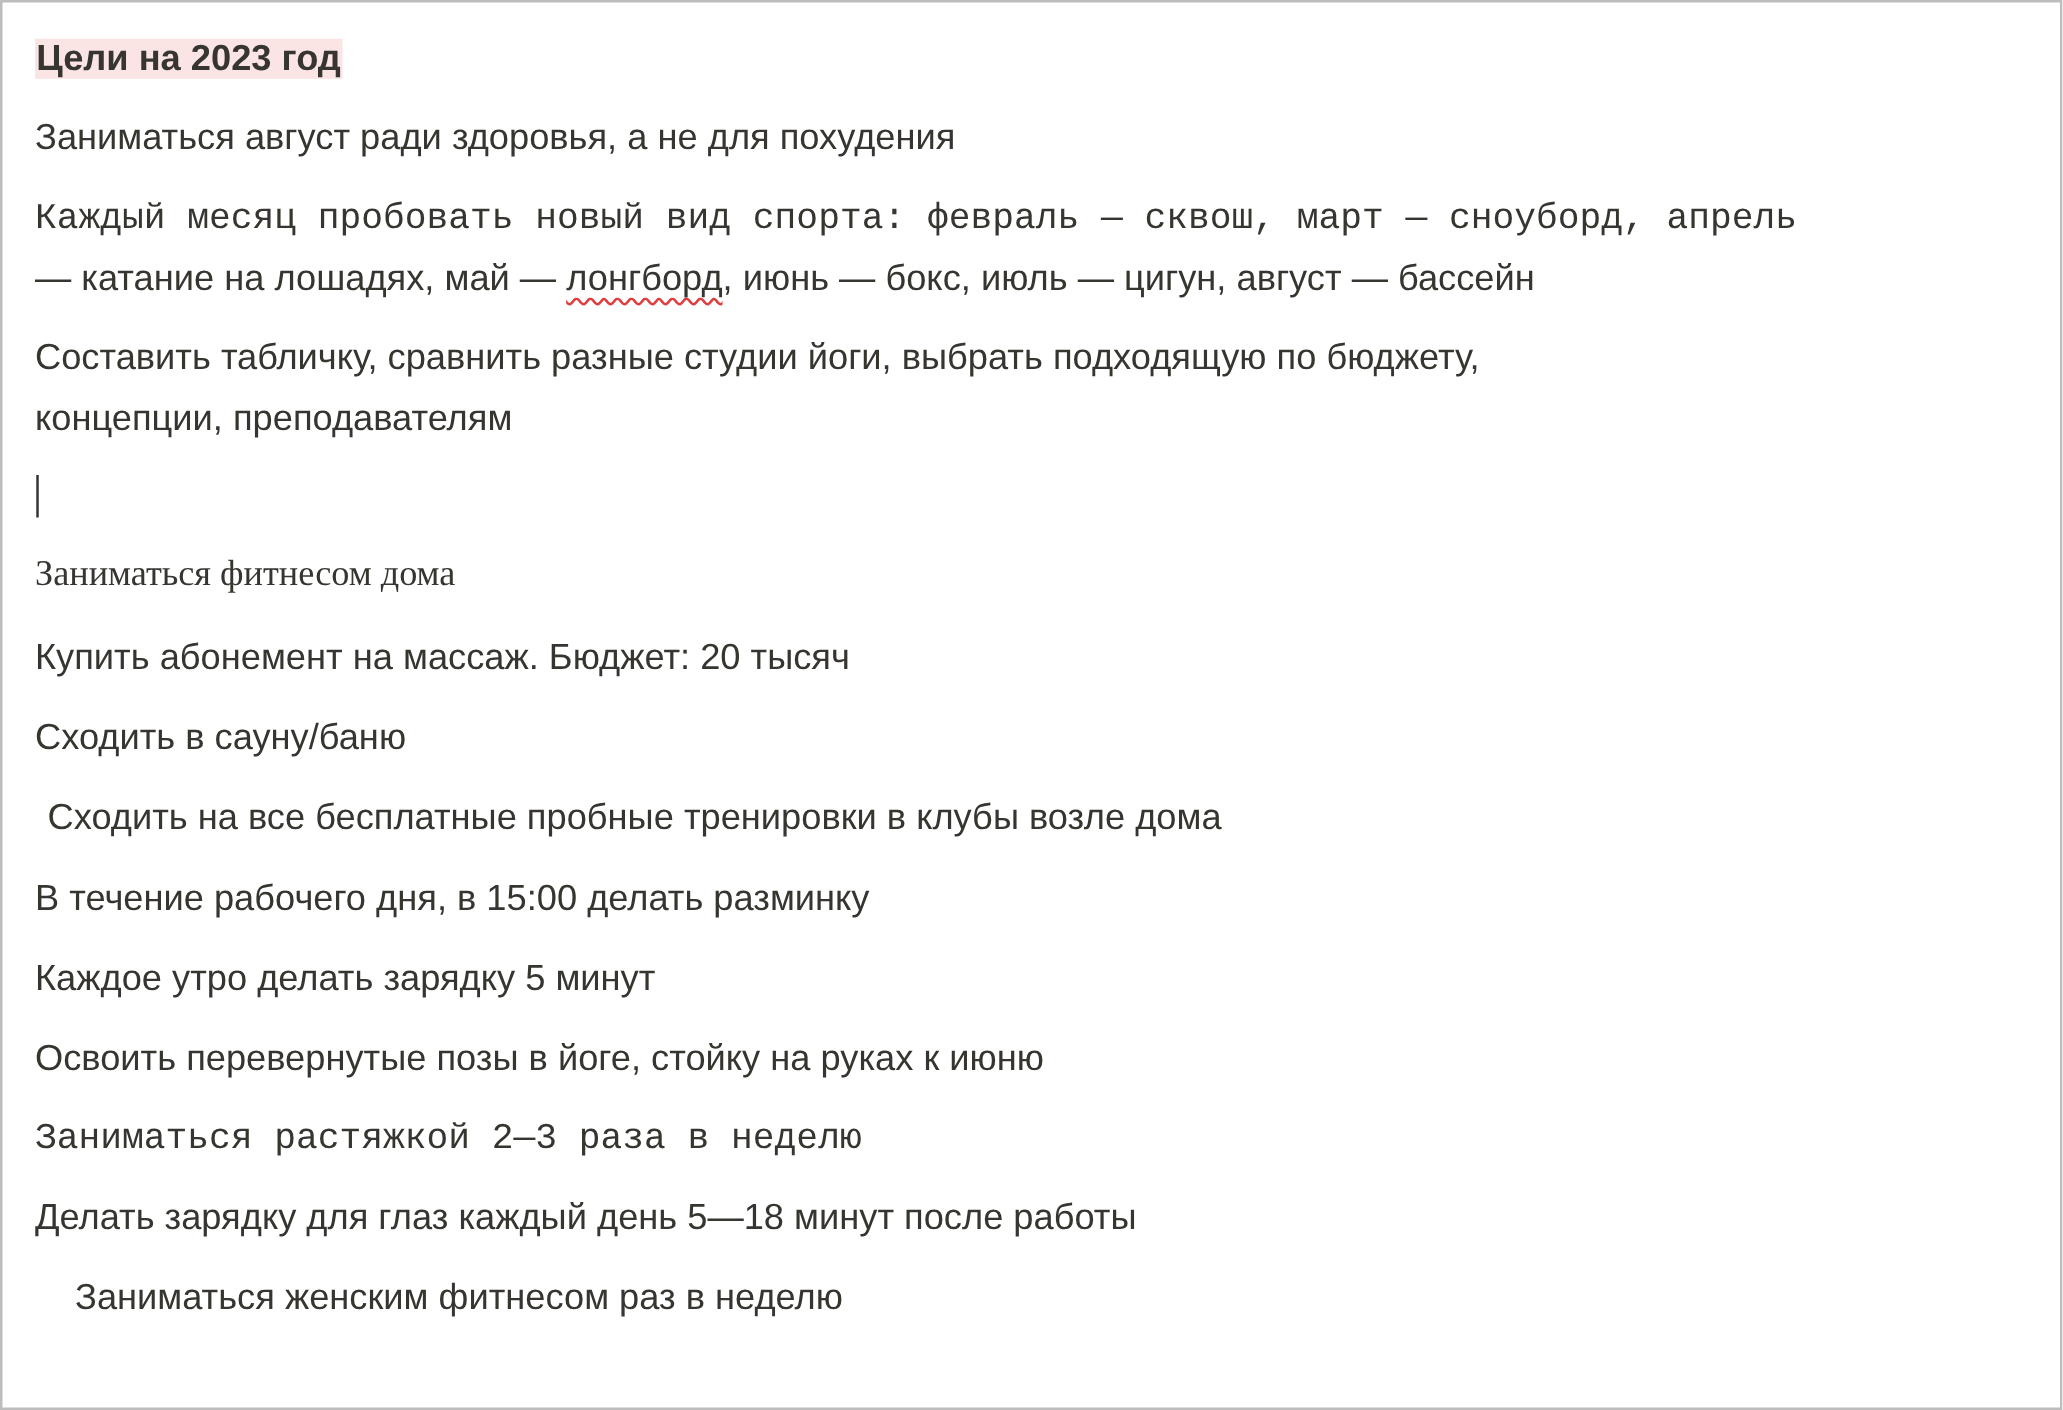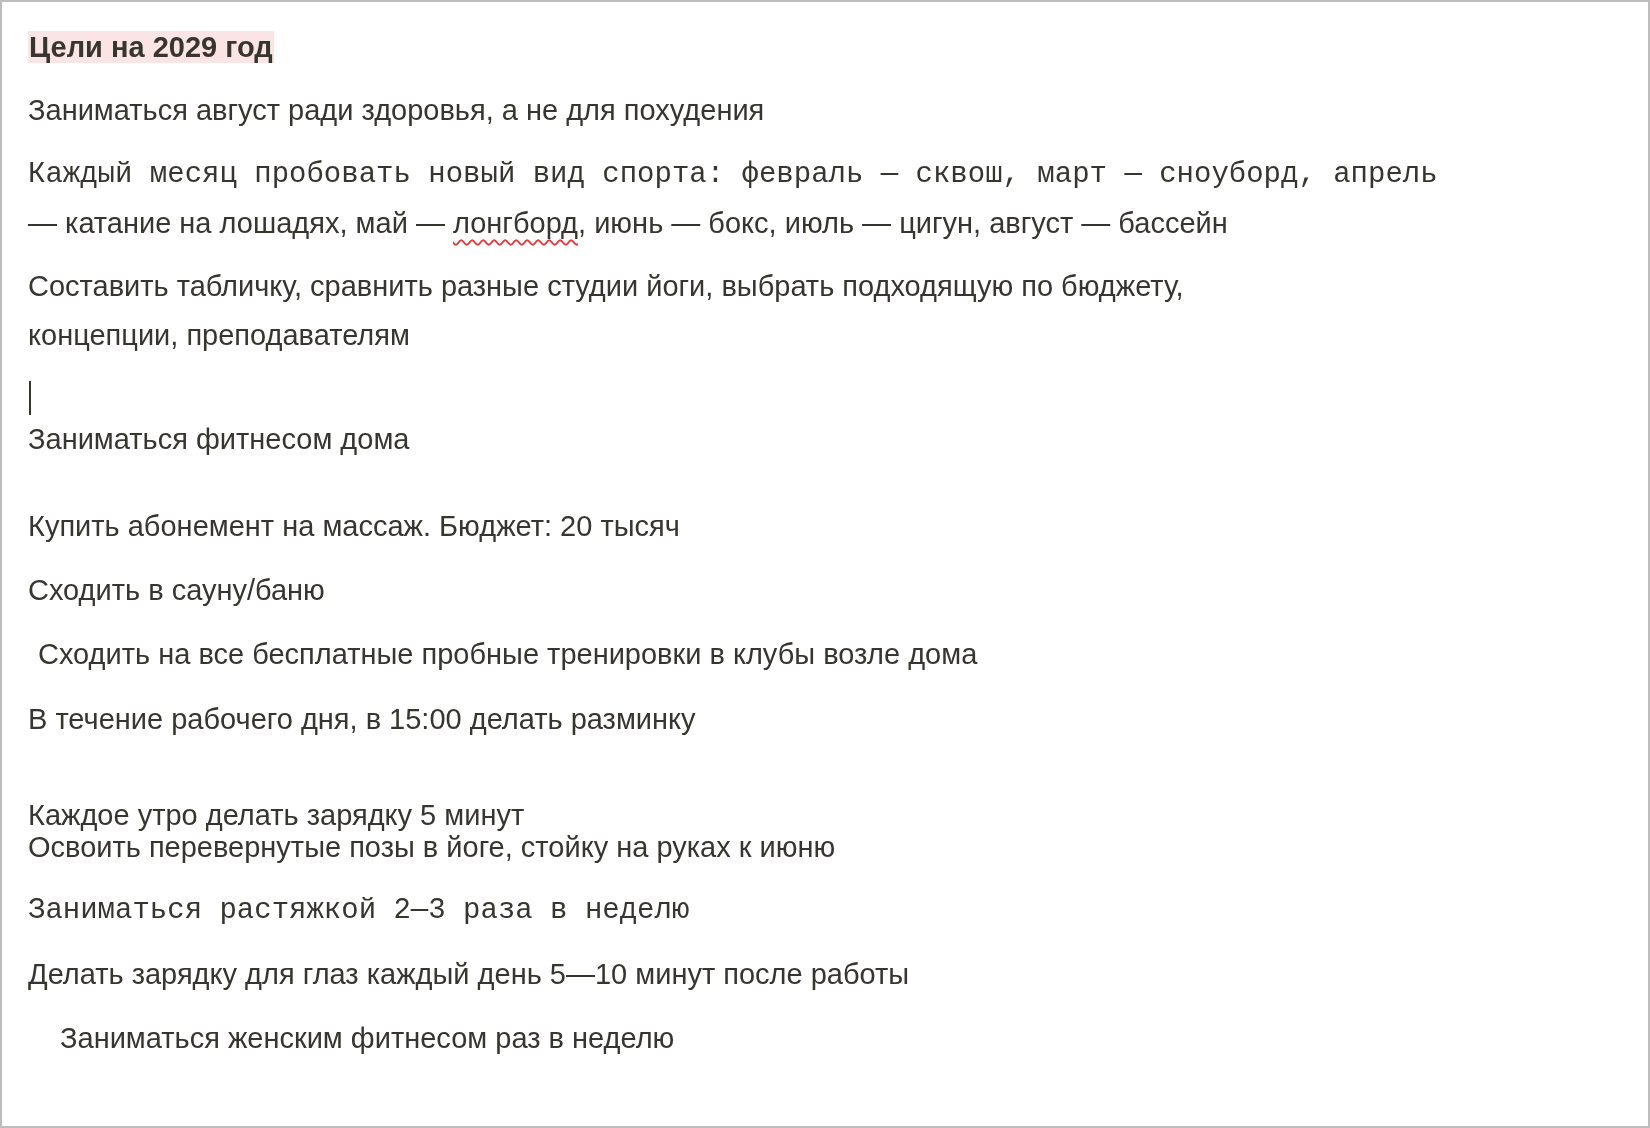--- a/index.html
+++ b/index.html
@@ -29,21 +29,21 @@
     vertical-align: -6px; margin-left: 1px;
   }
 </style>
 </head>
 <body>
 
 <div class="frame"></div>
 
 <div class="doc">
   <div class="block" style="top:23px;">
-    <span class="title">Цели на 2029 год</span>
+    <span class="title">Цели на 2023 год</span>
   </div>
 
   <div class="block" style="top:86px;">
     <span>Заниматься август ради здоровья, а не для похудения</span>
   </div>
 
   <div class="block" style="top:151px;font-family:Liberation Mono, monospace;">
     <span>Каждый месяц пробовать новый вид спорта: февраль —  сквош, март — сноуборд, апрель</span>
   </div>
   <div class="block" style="top:199px;">
@@ -54,52 +54,52 @@
     <span>Составить табличку, сравнить разные студии йоги, выбрать подходящую по бюджету,</span>
   </div>
   <div class="block" style="top:311px;">
     <span>концепции, преподавателям</span>
   </div>
 
   <div class="block" style="top:375px;">
     <span class="caret"></span>
   </div>
 
-  <div class="block" style="top:415px;">
+  <div class="block" style="top:435px;font-family:Liberation Serif, serif;">
     <span>Заниматься фитнесом дома</span>
   </div>
 
   <div class="block" style="top:502px;">
     <span>Купить абонемент на массаж. Бюджет: 20 тысяч</span>
   </div>
 
   <div class="block" style="top:566px;">
     <span>Сходить в сауну/баню</span>
   </div>
 
   <div class="block" style="top:630px;margin-left:10px;">
     <span>Сходить на все бесплатные пробные тренировки в клубы возле дома</span>
   </div>
 
   <div class="block" style="top:695px;">
     <span>В течение рабочего дня, в 15:00 делать разминку</span>
   </div>
 
-  <div class="block" style="top:759px;margin-top:32px;">
+  <div class="block" style="top:759px;">
     <span>Каждое утро делать зарядку 5 минут</span>
   </div>
 
   <div class="block" style="top:823px;">
     <span>Освоить перевернутые позы в йоге, стойку на руках к июню</span>
   </div>
 
   <div class="block" style="top:887px;font-family:Liberation Mono, monospace;">
     <span>Заниматься растяжкой 2—3 раза в неделю</span>
   </div>
 
   <div class="block" style="top:950px;">
-    <span>Делать зарядку для глаз каждый день 5—10 минут после работы</span>
+    <span>Делать зарядку для глаз каждый день 5—18 минут после работы</span>
   </div>
 
   <div class="block" style="top:1014px;margin-left:32px;">
     <span>Заниматься женским фитнесом раз в неделю</span>
   </div>
 </div>
 
 </body></html>

